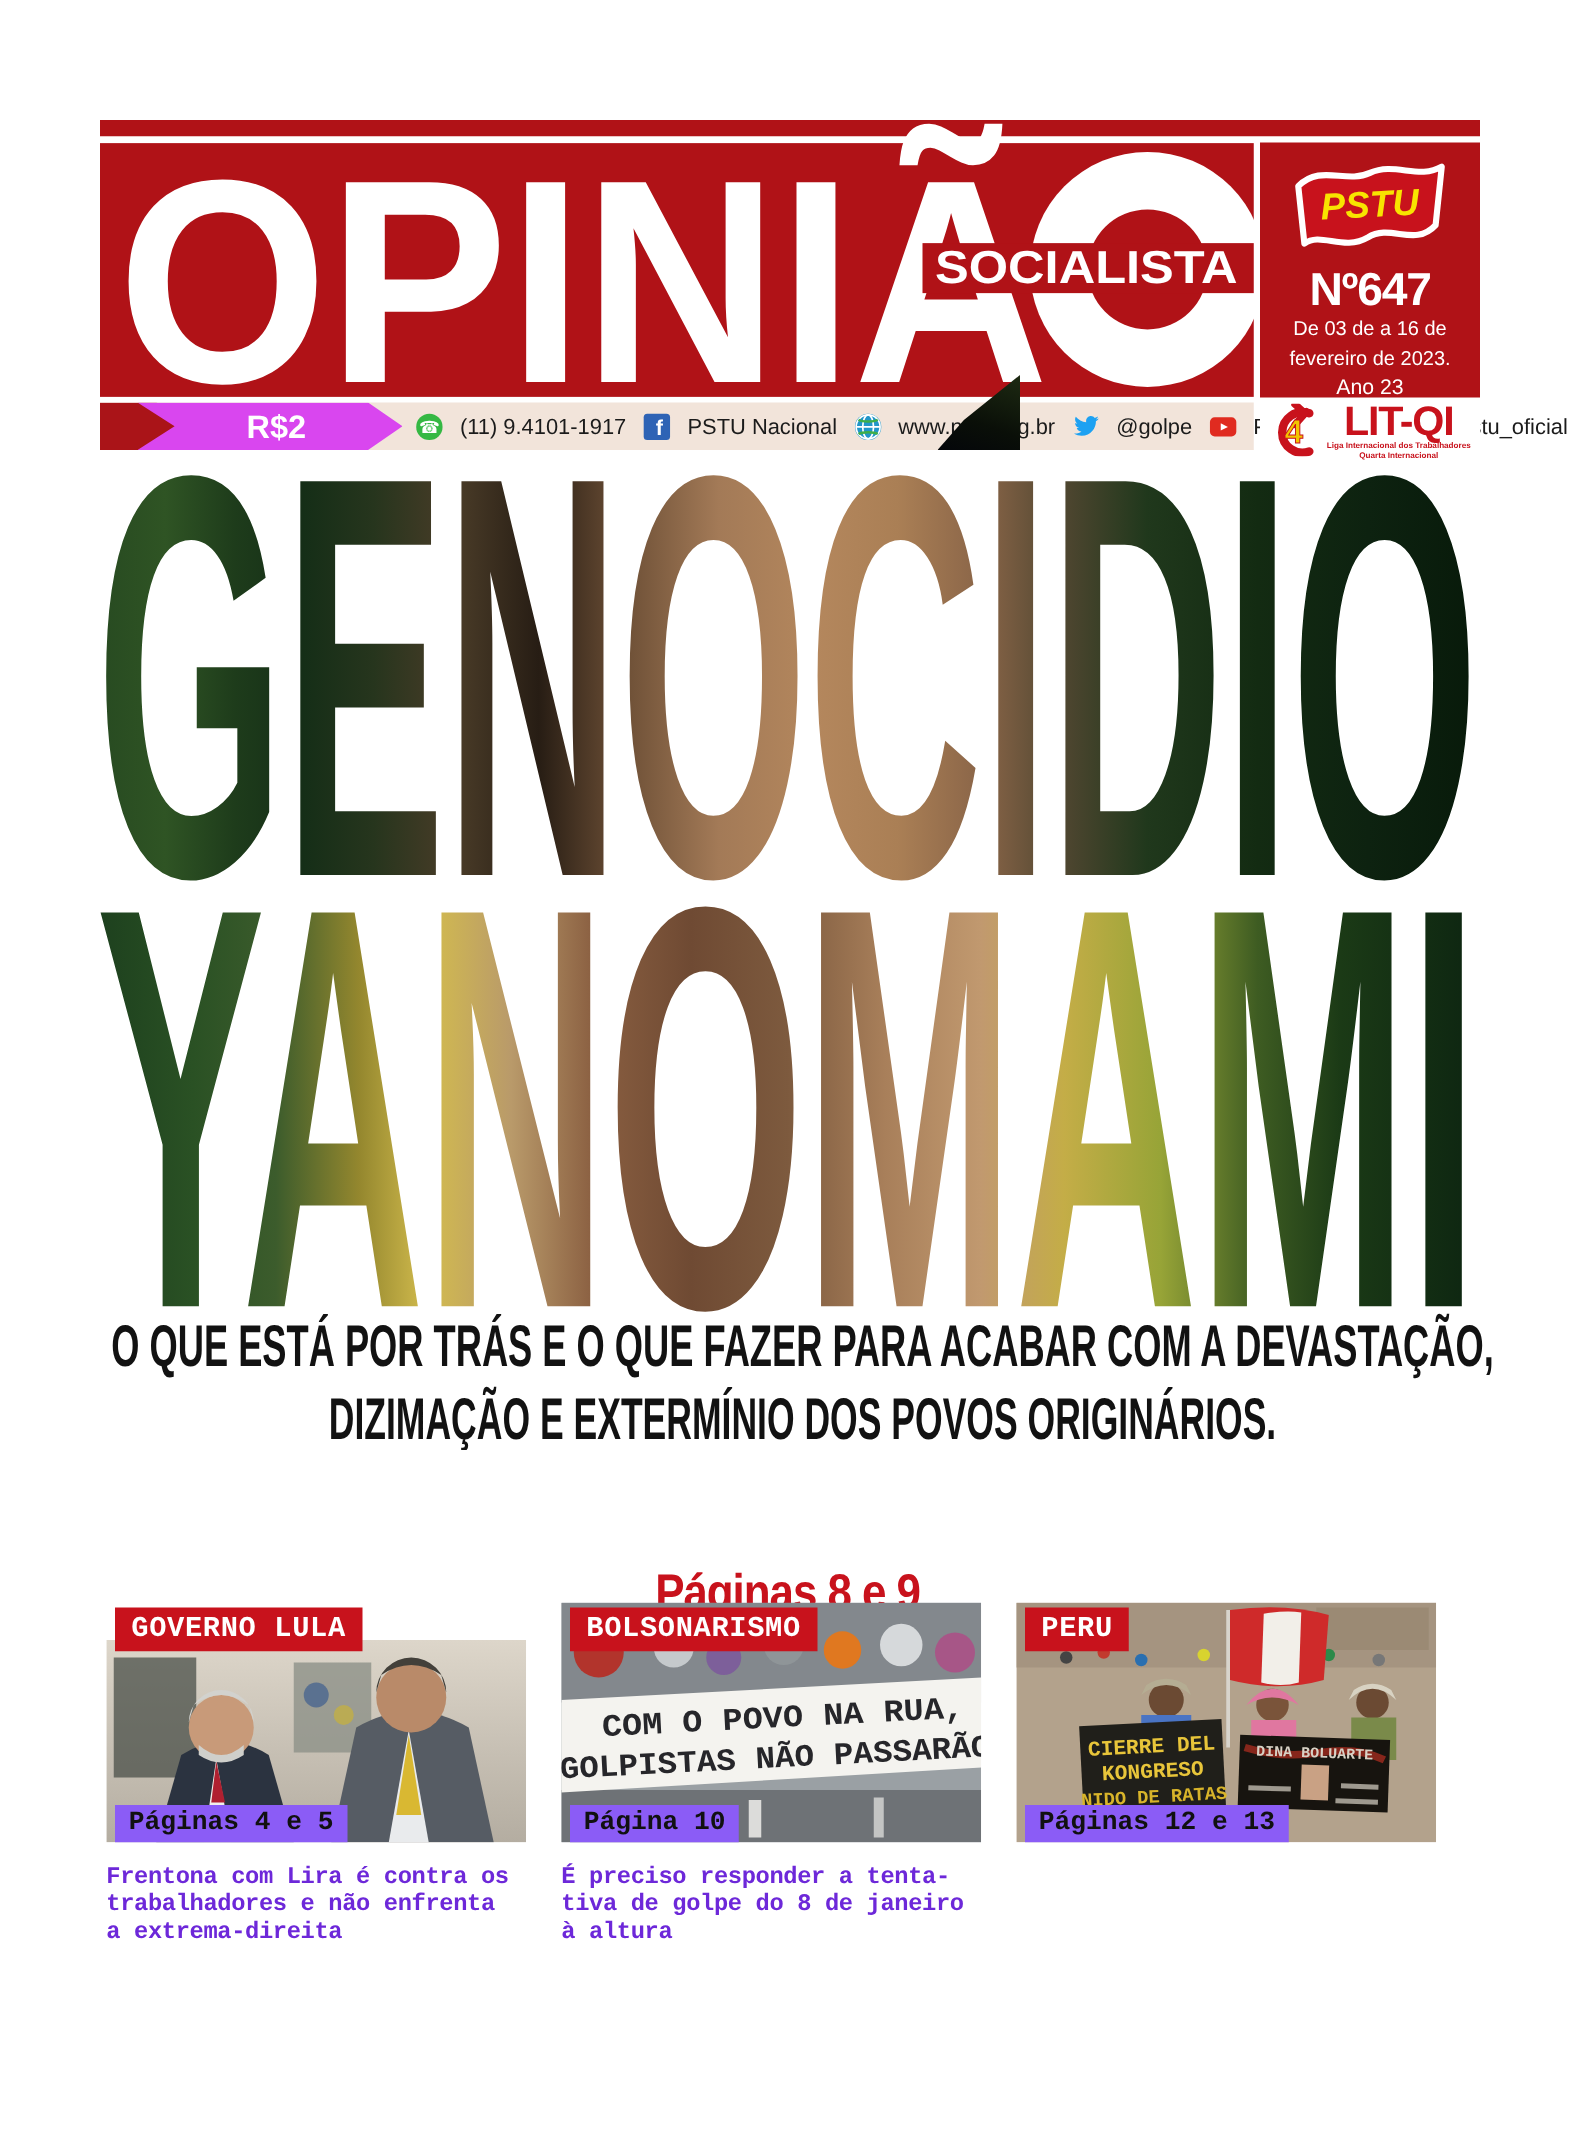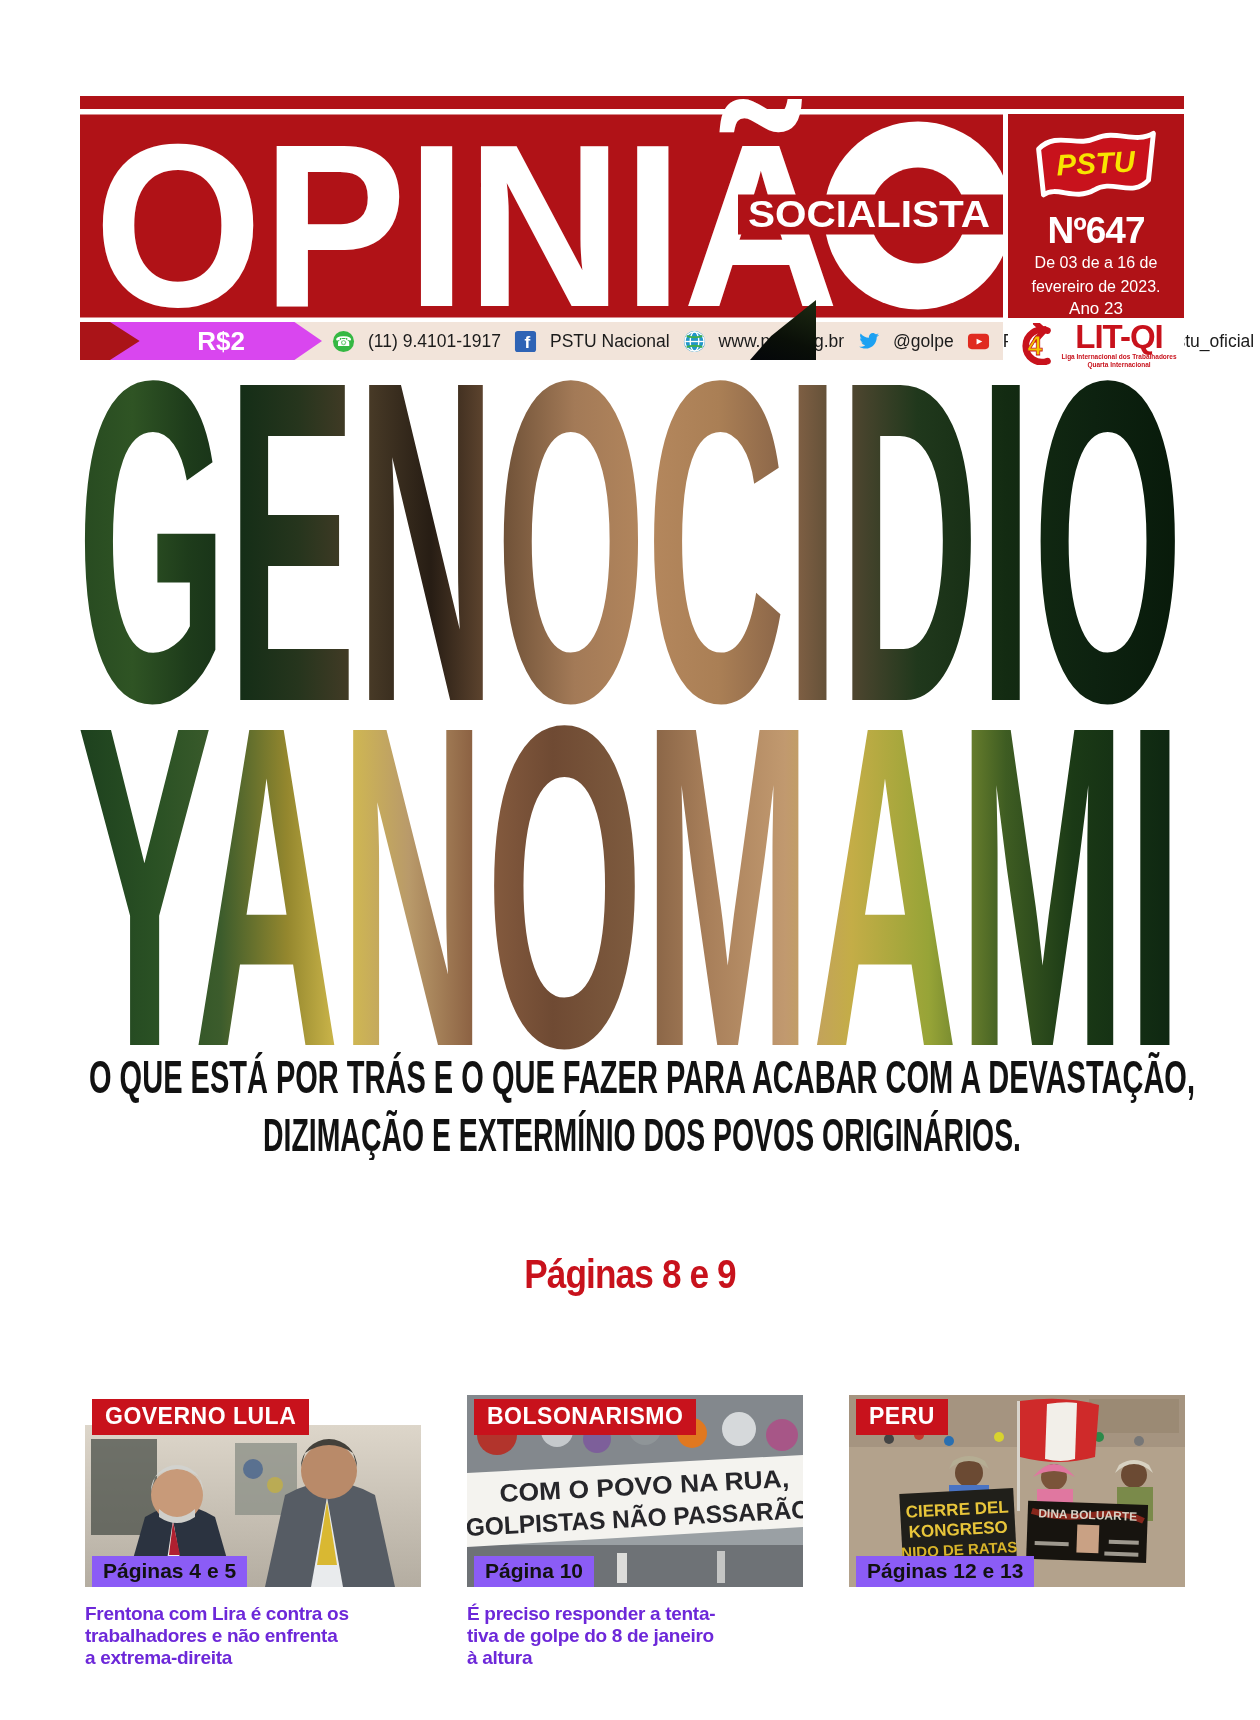--- a/index.html
+++ b/index.html
@@ -54,22 +54,22 @@
   .hero-word{font-family:"Liberation Sans",sans-serif;font-weight:bold;}
 
   
   .subhead{left:87px;top:1048px;width:1110px;height:112px;}
   .subhead text{font-family:"Liberation Sans",sans-serif;font-weight:bold;fill:#121212;}
 
   .pages-main{left:0;top:1252px;width:100%;text-align:center;color:#c8121c;
     font-size:40px;font-weight:bold;transform:scaleX(0.88);letter-spacing:-1px;}
 
   
-  .cards{left:85px;top:1393px;width:1100px;display:grid;
-    grid-template-columns:repeat(3,336px);column-gap:46px;}
+  .cards{left:85px;top:1280px;width:1100px;display:grid;
+    grid-template-columns:repeat(3,336px);column-gap:28px;font-family:Liberation Mono, monospace;}
   .card{position:relative;width:336px;}
   .card-label{position:absolute;top:6px;left:7px;background:#c8121c;color:#fff;
     font-size:23px;font-weight:bold;padding:4px 13px 5px;z-index:3;letter-spacing:.5px;}
   .photo{position:relative;width:336px;overflow:hidden;}
   .photo svg{display:block;width:100%;height:100%;}
   .photo-a{margin-top:32px;height:162px;}
   .photo-b{margin-top:2px;height:192px;}
   .page-tag{position:absolute;bottom:0;left:7px;background:#8b5cf6;color:#111;
     font-size:21px;font-weight:bold;padding:3px 11px 4px;z-index:3;}
   .card-headline{margin-top:16px;font-size:19px;font-weight:bold;line-height:1.17;

